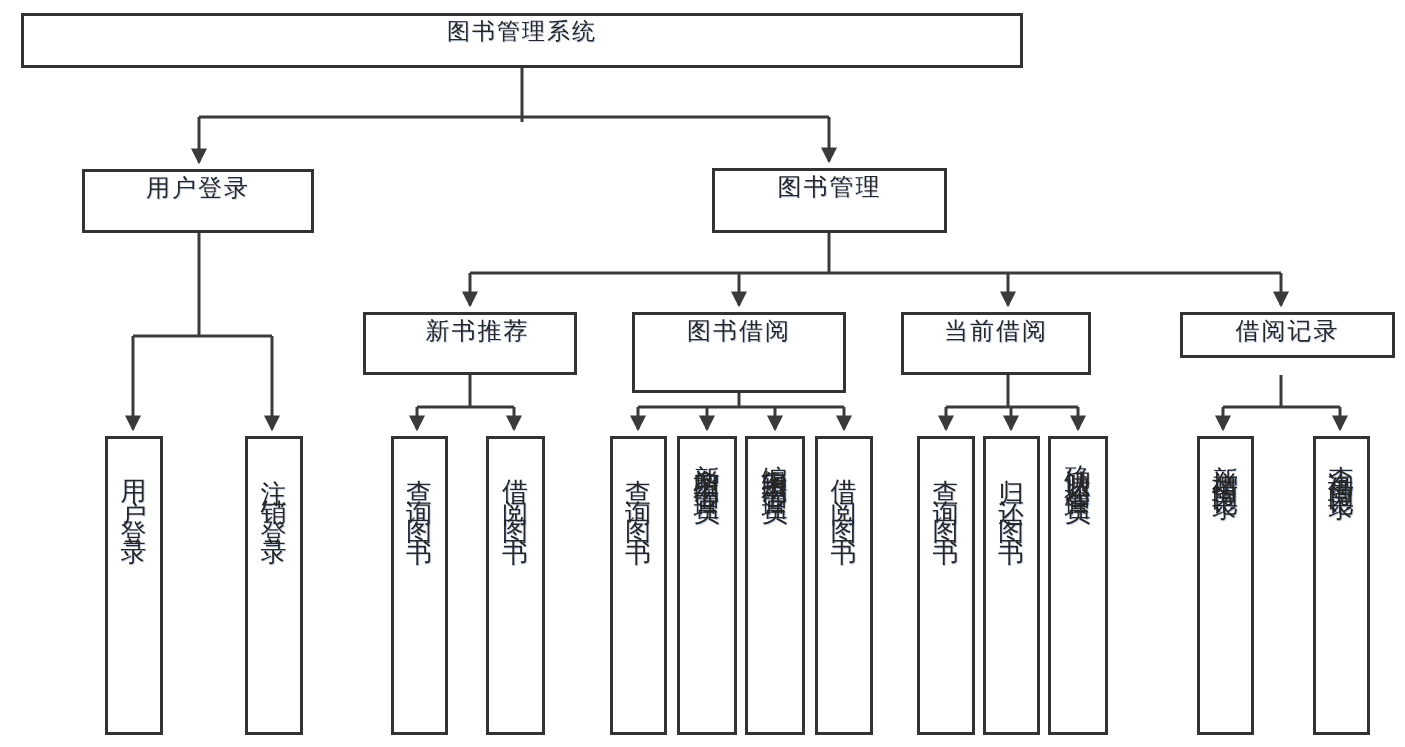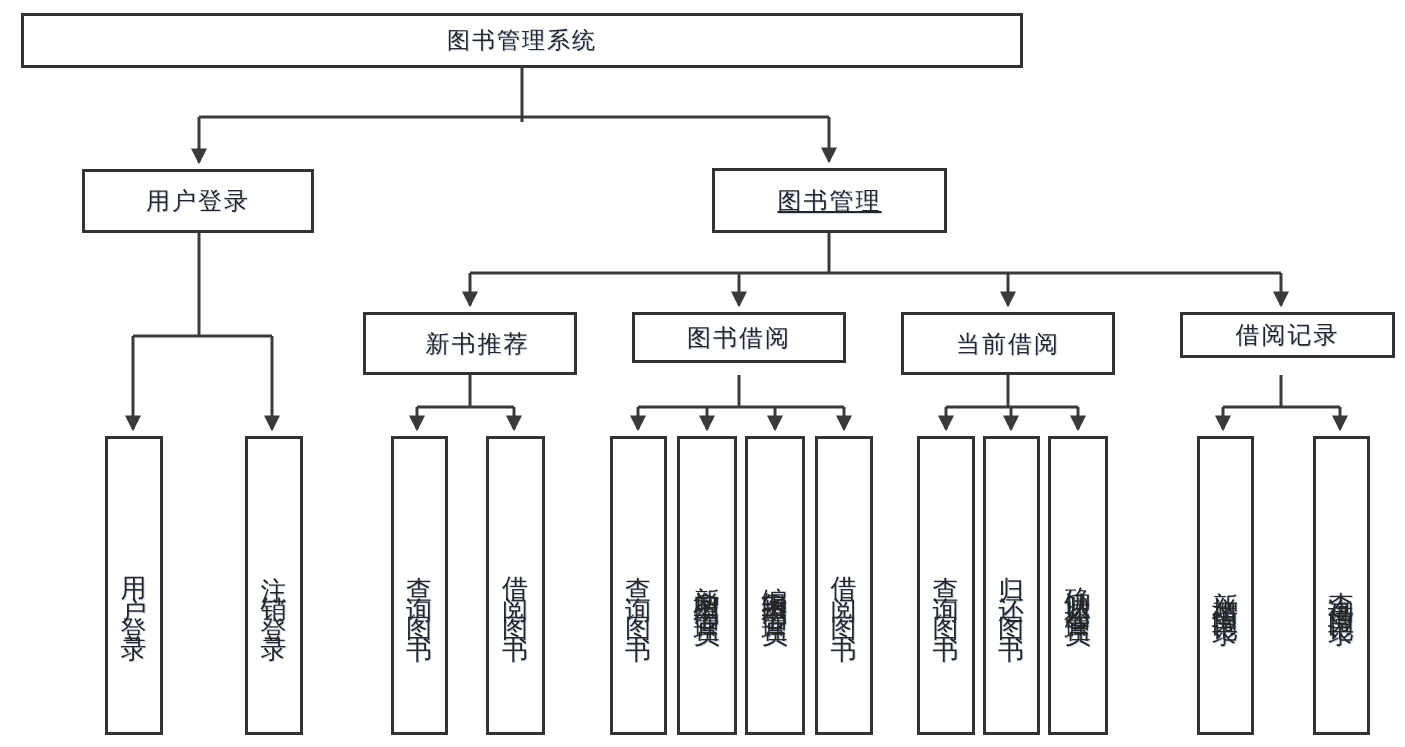--- a/index.html
+++ b/index.html
@@ -16,21 +16,21 @@
     left: 0; top: 0;
     width: 1405px; height: 747px;
     z-index: 1;
   }
   .box {
     position: absolute;
     background: #ffffff;
     border: 3px solid #333333;
     box-sizing: border-box;
     display: flex;
-    align-items: center;
+    align-items: flex-start;
     justify-content: center;
     z-index: 2;
     color: #262626;
   }
   .hbox span {
     font-size: 24px;
     letter-spacing: 2px;
     color: #262626;
     text-shadow: 1px 1px 0 rgba(115,150,215,0.38);
     white-space: nowrap;
@@ -114,31 +114,31 @@
     </g>
   </svg>
 
   <div class="box hbox root" style="left:21px; top:13px; width:1002px; height:55px;">
     <span>图书管理系统</span>
   </div>
 
   <div class="box hbox" style="left:82px; top:169px; width:232px; height:64px;">
     <span>用户登录</span>
   </div>
-  <div class="box hbox" style="left:712px; top:168px; width:235px; height:65px;text-decoration:underline;">
+  <div class="box hbox" style="left:712px; top:168px; width:235px; height:65px;">
     <span>图书管理</span>
   </div>
 
   <div class="box hbox" style="left:363px; top:312px; width:214px; height:63px;padding-left:15px;">
     <span>新书推荐</span>
   </div>
-  <div class="box hbox" style="left:632px; top:312px; width:214px; height:51px;">
+  <div class="box hbox" style="left:632px; top:312px; width:214px; height:81px;">
     <span>图书借阅</span>
   </div>
-  <div class="box hbox" style="left:901px; top:312px; width:214px; height:63px;">
+  <div class="box hbox" style="left:901px; top:312px; width:190px; height:63px;">
     <span>当前借阅</span>
   </div>
   <div class="box hbox" style="left:1180px; top:312px; width:215px; height:46px;">
     <span>借阅记录</span>
   </div>
 
   <div class="box leaf cjk4" style="left:105px; width:58px;">
     <span class="vtext">用户登录</span>
   </div>
   <div class="box leaf cjk4" style="left:245px; width:58px;">

